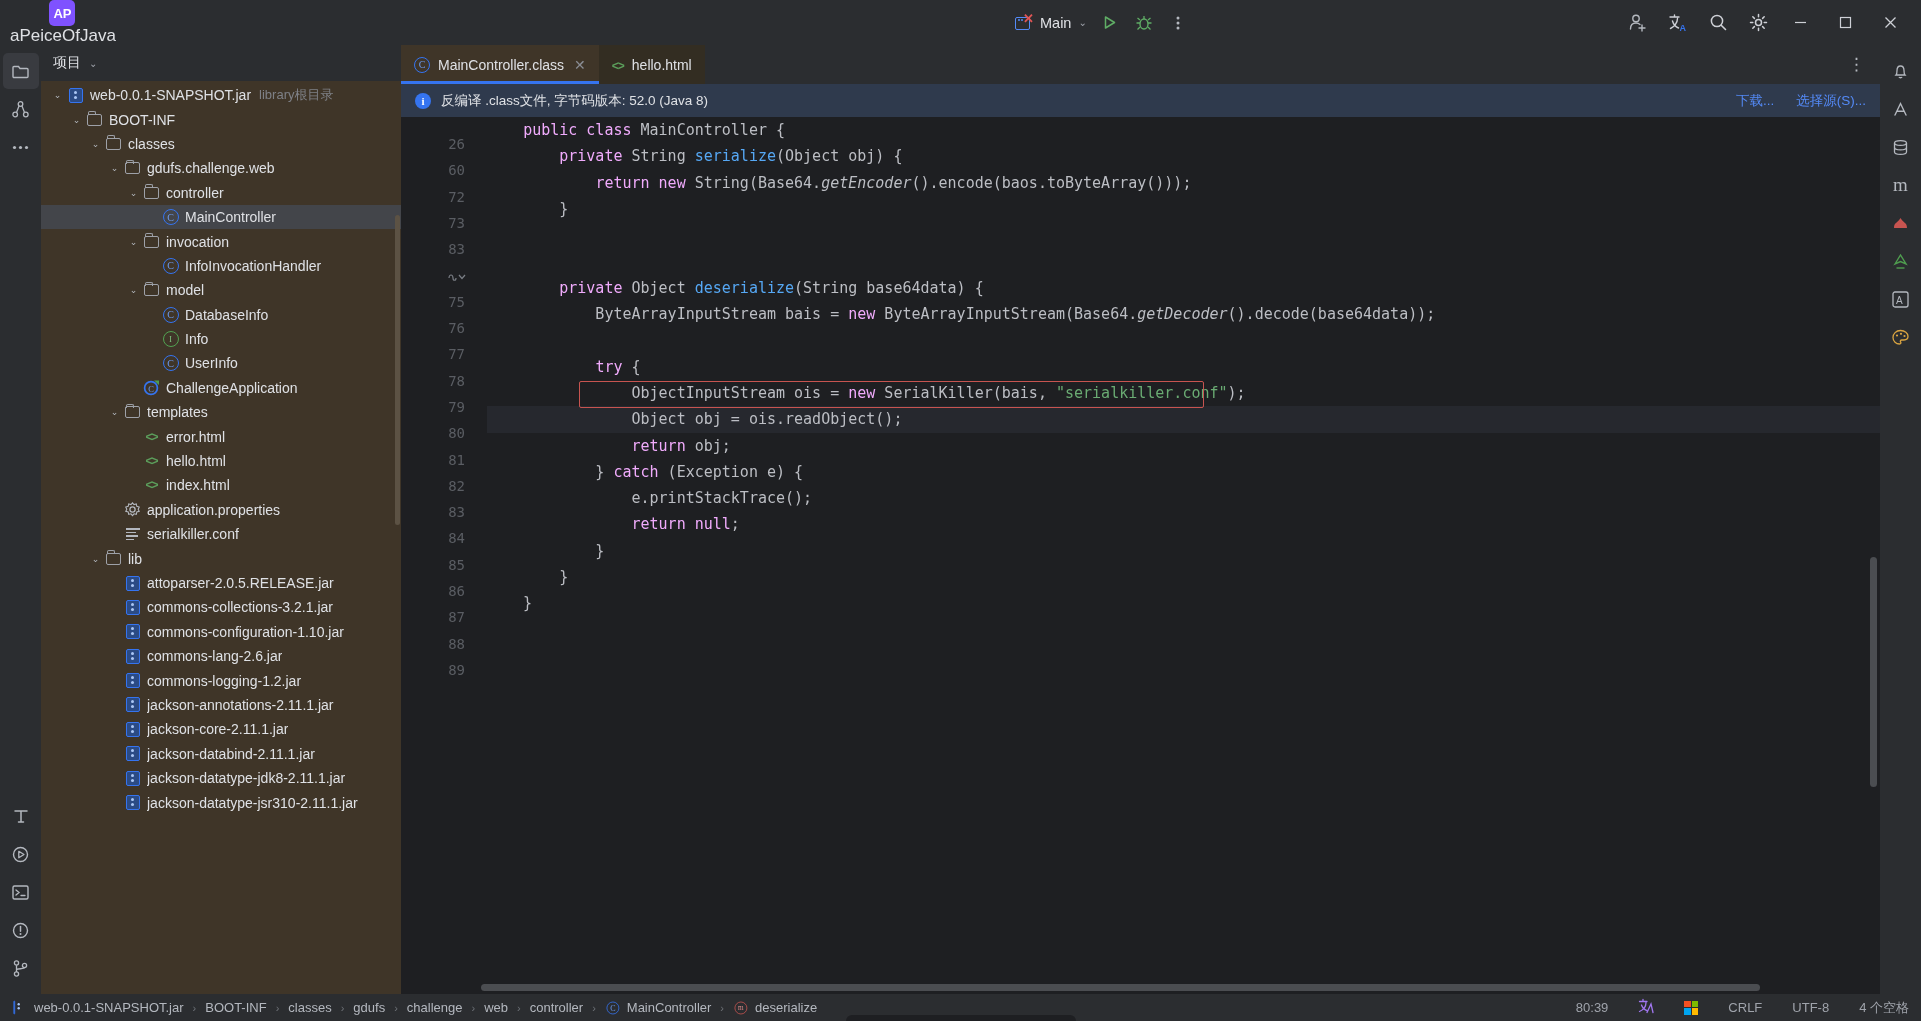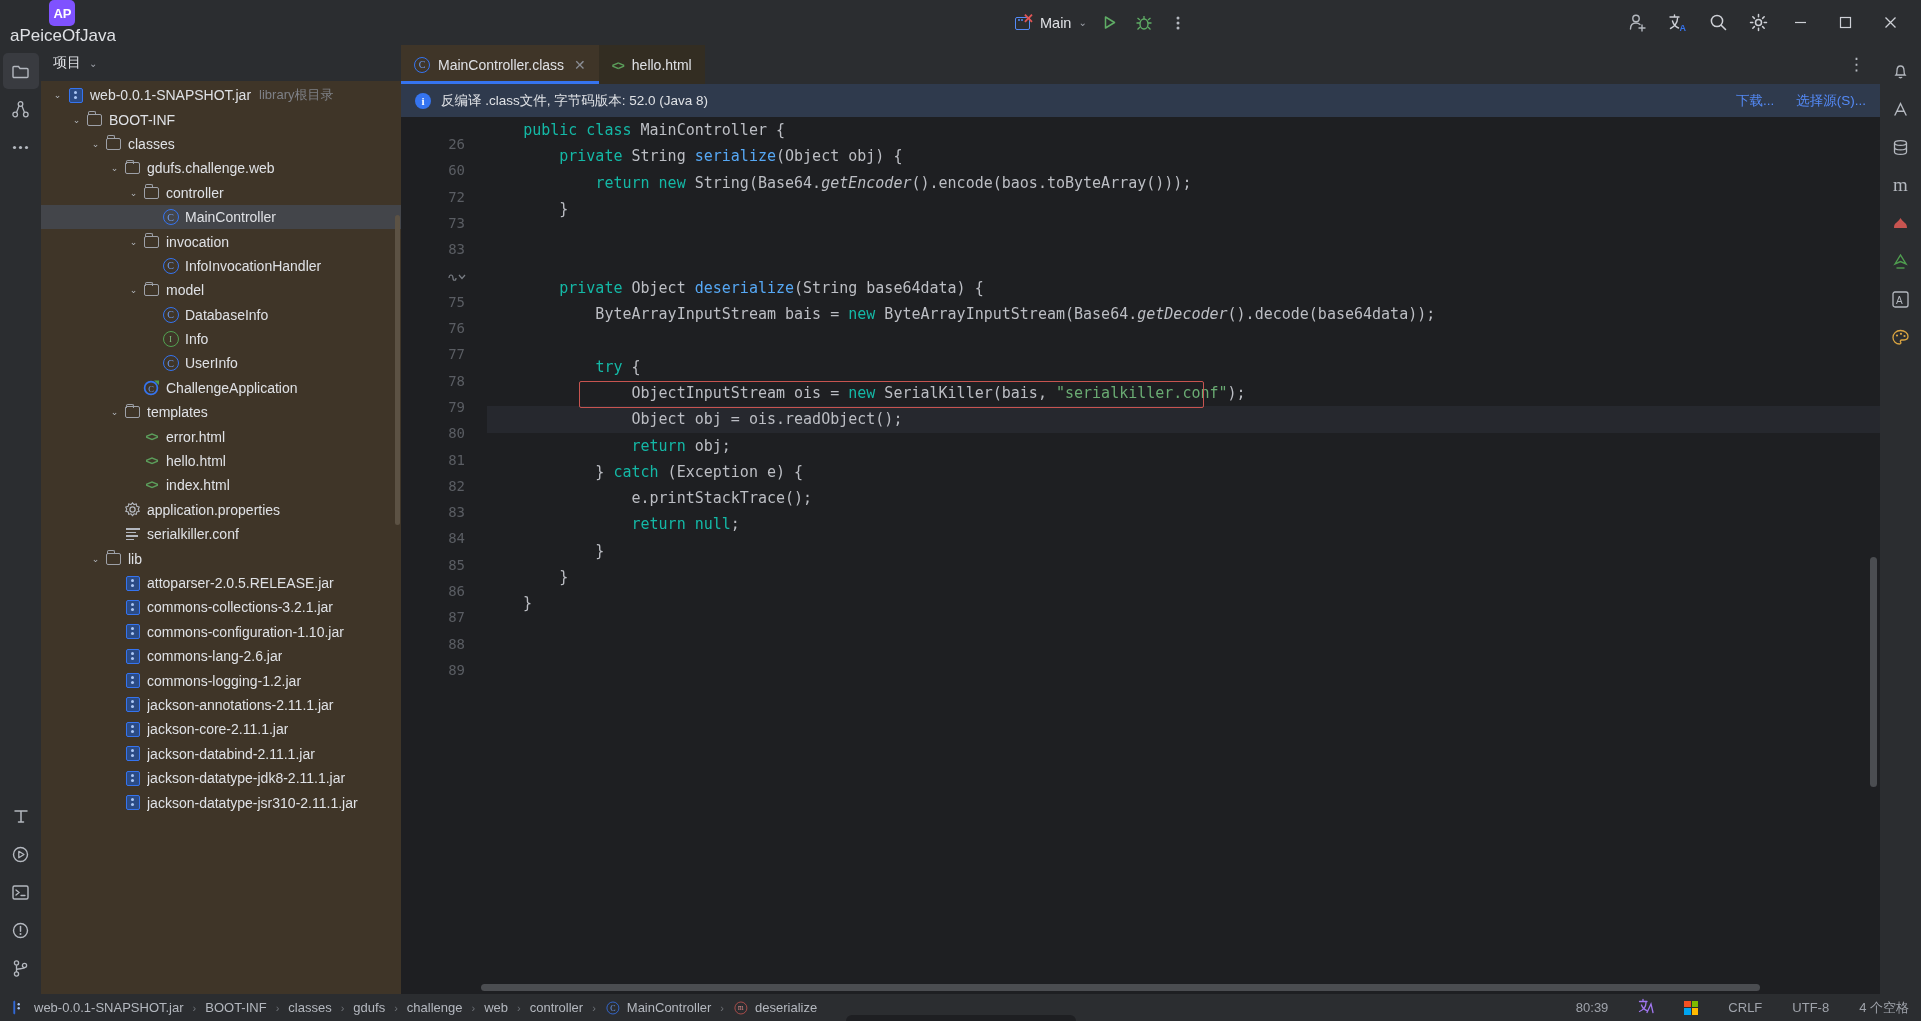--- a/index.html
+++ b/index.html
@@ -112,21 +112,21 @@
   .banner .info-ic { width: 16px; height: 16px; border-radius: 50%; background: #3574f0; color: #fff; font-size: 11px; font-weight: bold; display: flex; align-items: center; justify-content: center; margin-right: 10px; font-family: "Liberation Serif", serif; }
   .banner .links { margin-left: auto; display: flex; gap: 22px; }
   .banner .links a { color: #548af7; text-decoration: none; font-size: 13.5px; cursor: pointer; }
 
   .code-wrap { flex: 1; display: flex; position: relative; overflow: hidden; background: #1e1f22; }
   .gutter { width: 78px; flex: 0 0 78px; background: #1e1f22; position: relative; padding-top: 14px; }
   .gnum { height: 26.3px; line-height: 26.3px; text-align: right; padding-right: 14px; color: #5a5d63; font-size: 14px; font-family: "DejaVu Sans Mono", monospace; }
   .code { flex: 1; position: relative; font-family: "DejaVu Sans Mono", monospace; font-size: 15px; overflow: hidden; padding-left: 8px; }
   .cline { height: 26.3px; line-height: 26.3px; white-space: pre; color: #bcbec4; }
   .cline.hl { background: #26282e; }
-  .kw { color: #14b8a6; }
+  .kw { color: #f0abfc; }
   .str { color: #6aab73; }
   .fn { color: #56a8f5; }
   .fi { color: #bcbec4; font-style: italic; margin-top: 37px; }
   .hlbox { position: absolute; border: 1.6px solid #c75450; border-radius: 2px; pointer-events: none; }
   .vscroll { position: absolute; right: 3px; width: 7px; background: #4b4d51; border-radius: 4px; }
   .hscroll { position: absolute; bottom: 3px; height: 7px; background: #4b4d51; border-radius: 4px; }
 
   
   .stripe-right { width: 41px; flex: 0 0 41px; background: #2b2d30; display: flex; flex-direction: column; align-items: center; padding-top: 8px; }
 

